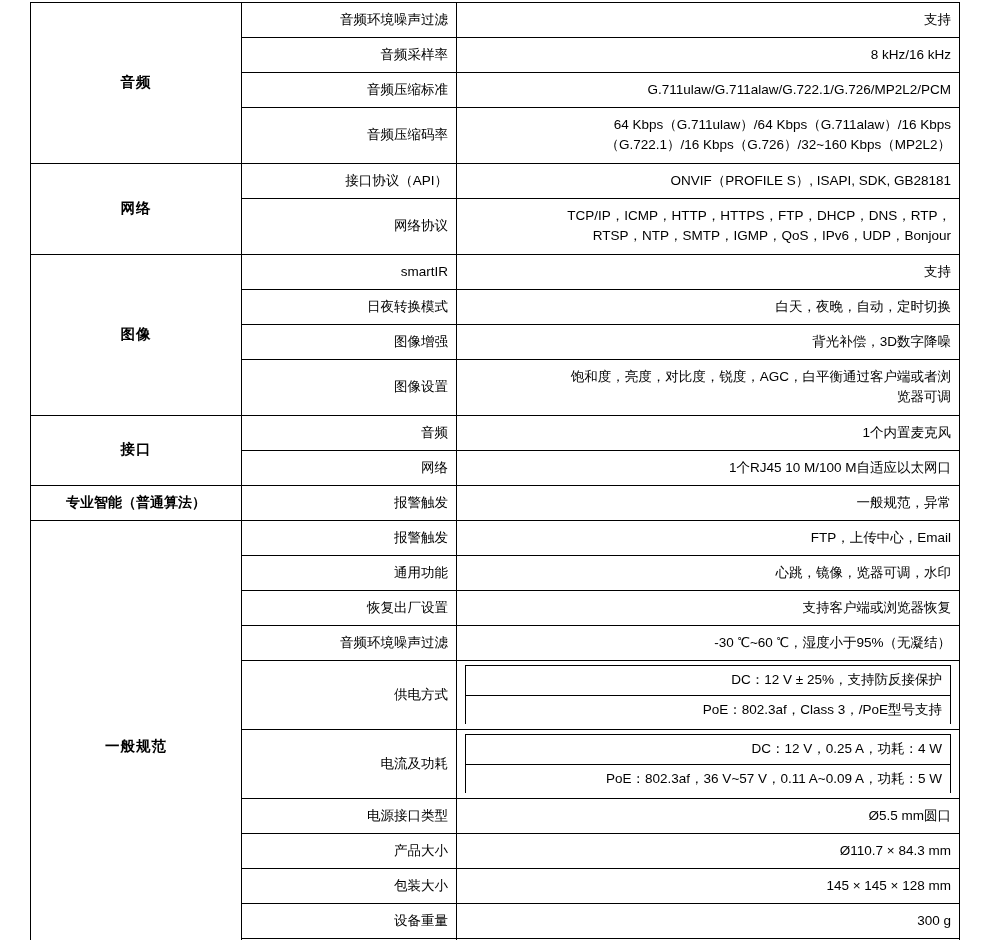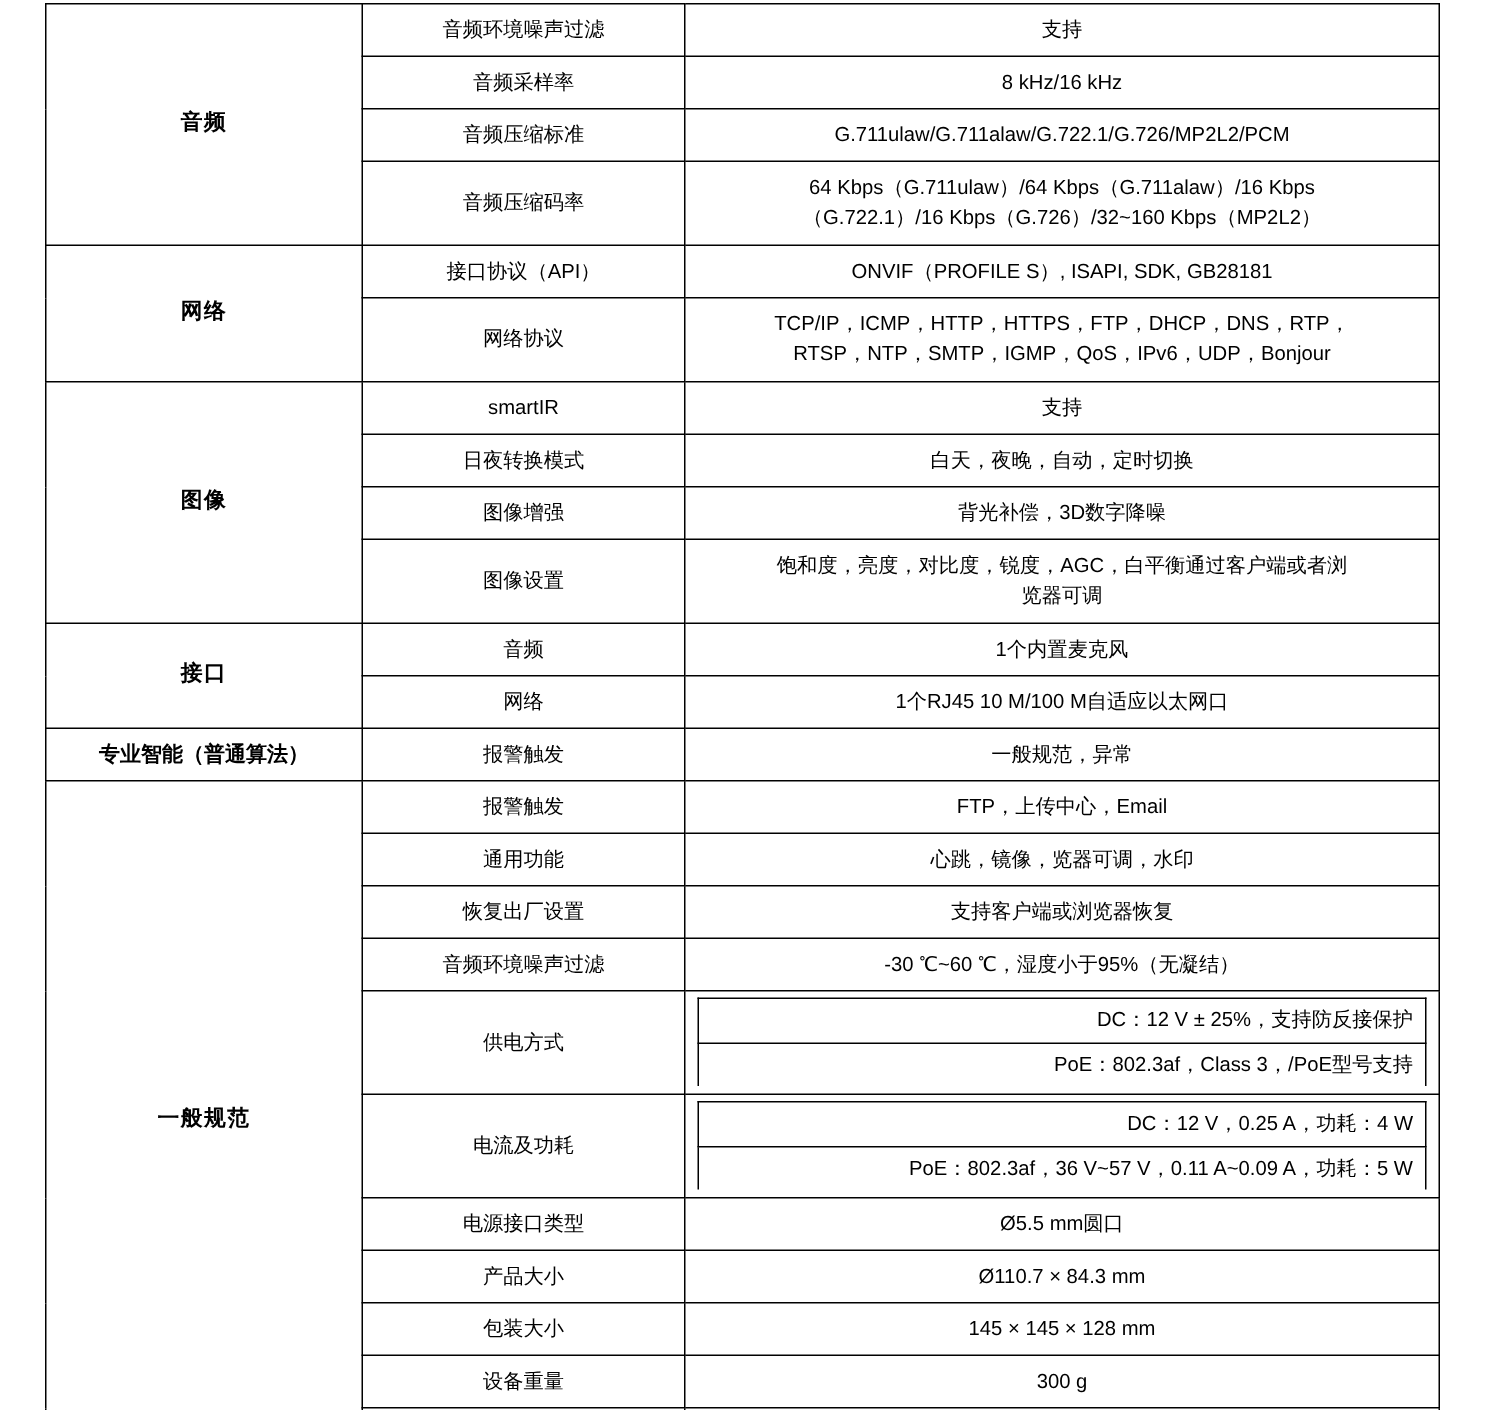--- a/index.html
+++ b/index.html
@@ -41,25 +41,25 @@
     font-weight: bold;
     font-size: 14.5px;
     letter-spacing: 1px;
   }
   td.cat.narrow-text {
     letter-spacing: 0px;
     font-size: 14px;
   }
   td.param {
     width: 198px;
-    text-align: center;
+    text-align: right;
     padding-left: 10px;
   }
   td.val {
-    text-align: center;
+    text-align: right;
     padding-left: 10px;
   }
   td.val .line {
     display: block;
   }
   td.tall {
     height: 46px;
   }
   td.row-h {
     height: 25px;

